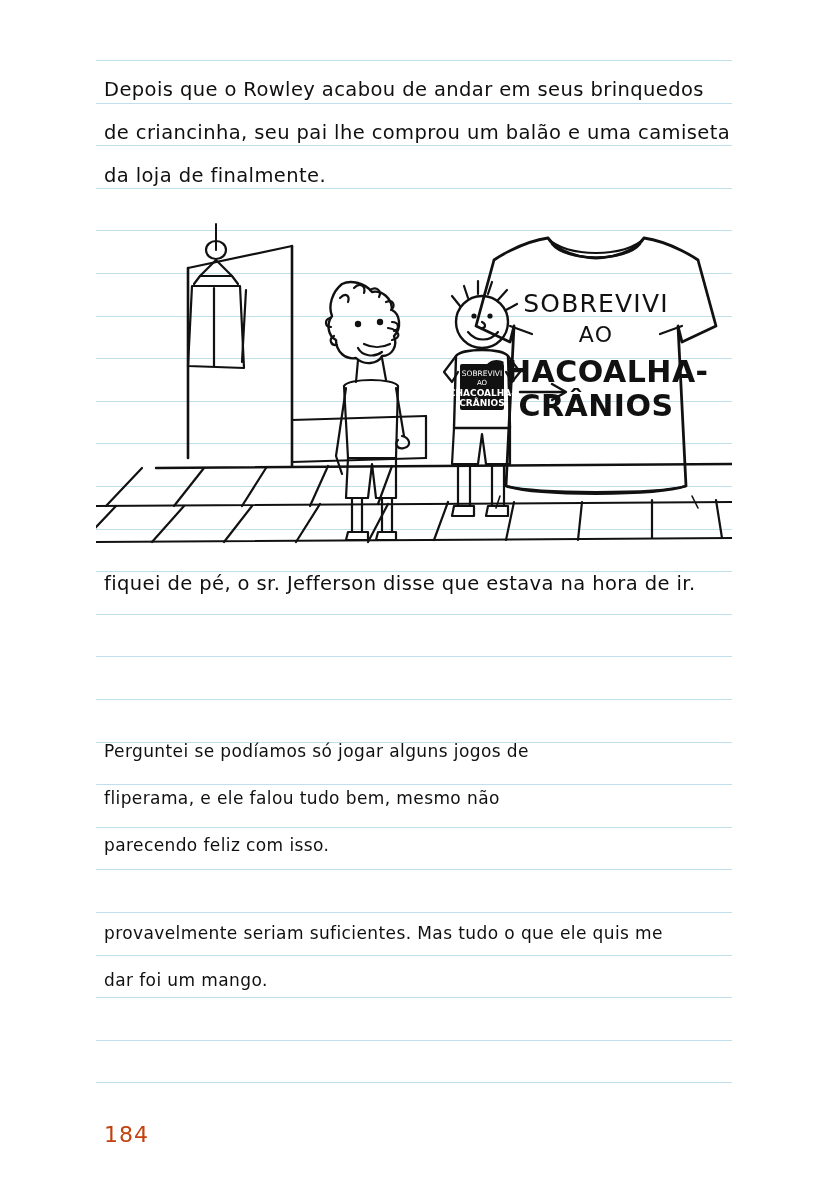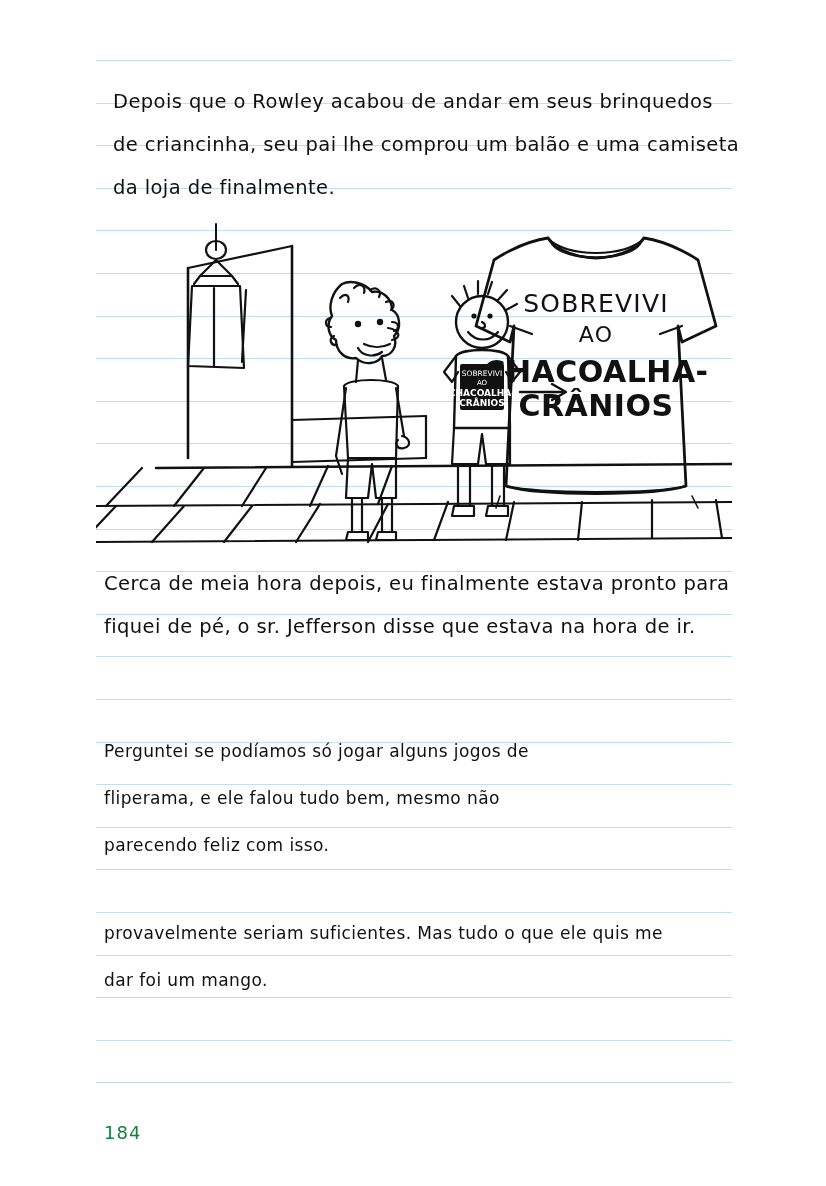--- a/index.html
+++ b/index.html
@@ -44,38 +44,38 @@
   }
   .line {
     display: block;
     white-space: nowrap;
   }
 
   .p-small .line { font-size: 19.5px; }
   .p-big .line   { font-size: 17px; }
 
   
-  #para1 { top: 80px; margin-left: 9px; }
+  #para1 { top: 68px; }
   #para1 .line { line-height: 43px; }
 
   #para2 { top: 562px; }
   #para2 .line { line-height: 43px; }
 
   #para3 { top: 728px; }
   #para3 .line { line-height: 47px; }
 
   #para4 { top: 910px; }
   #para4 .line { line-height: 47px; }
 
   #page-number {
     position: absolute;
     left: 104px;
     top: 1122px;
-    font-size: 18px;
-    color: #15803d;
+    font-size: 22px;
+    color: #c2410c;
     font-family: "DejaVu Sans", sans-serif;
     letter-spacing: 1px;
   }
 
   
   #illustration {
     position: absolute;
     left: 96px;
     top: 206px;
     width: 636px;
@@ -273,21 +273,20 @@
     </svg>
   </div>
 
   <div class="para p-small" id="para1">
     <span class="line">Depois que o Rowley acabou de andar em seus brinquedos</span>
     <span class="line">de criancinha, seu pai lhe comprou um balão e uma camiseta</span>
     <span class="line">da loja de finalmente.</span>
   </div>
 
   <div class="para p-small" id="para2">
-    <span class="line">Cerca de meia hora depois, eu finalmente estava pronto para</span>
     <span class="line">fiquei de pé, o sr. Jefferson disse que estava na hora de ir.</span>
   </div>
 
   <div class="para p-big" id="para3">
     <span class="line">Perguntei se podíamos só jogar alguns jogos de</span>
     <span class="line">fliperama, e ele falou tudo bem, mesmo não</span>
     <span class="line">parecendo feliz com isso.</span>
   </div>
 
   <div class="para p-big" id="para4">

